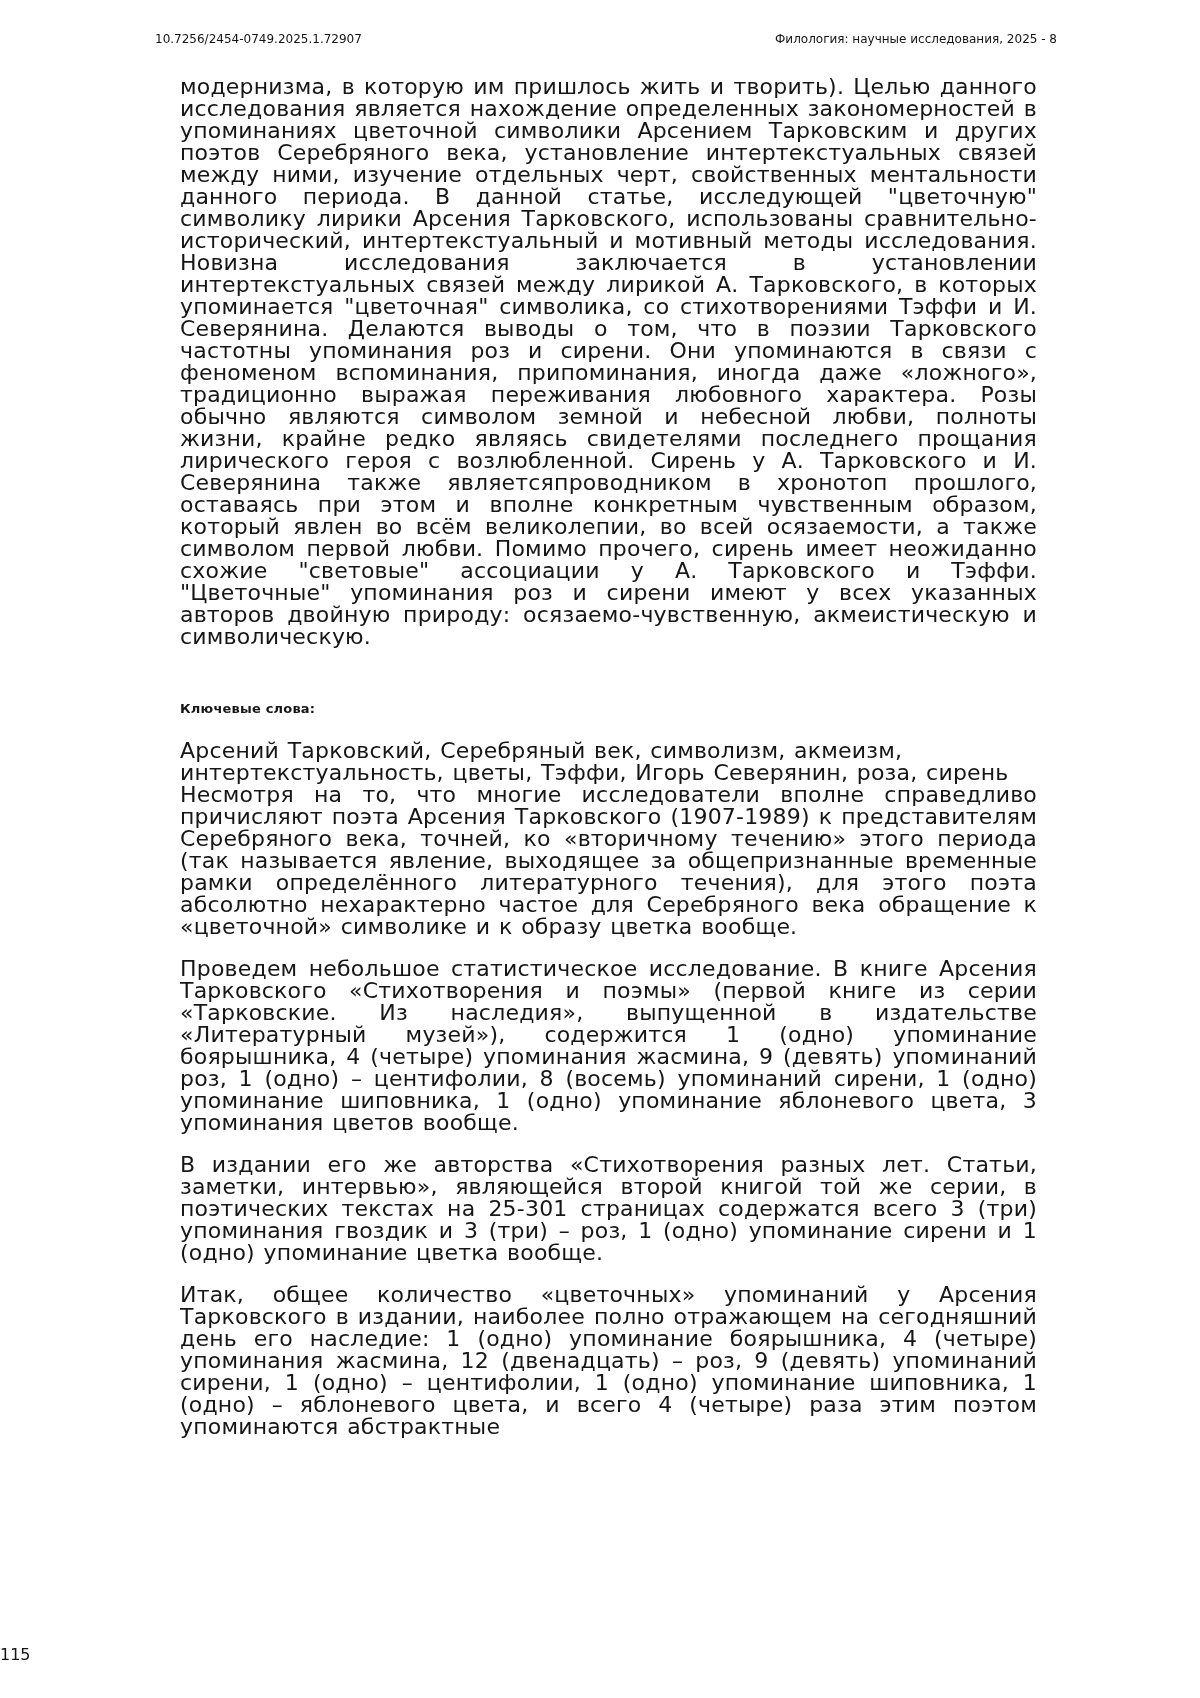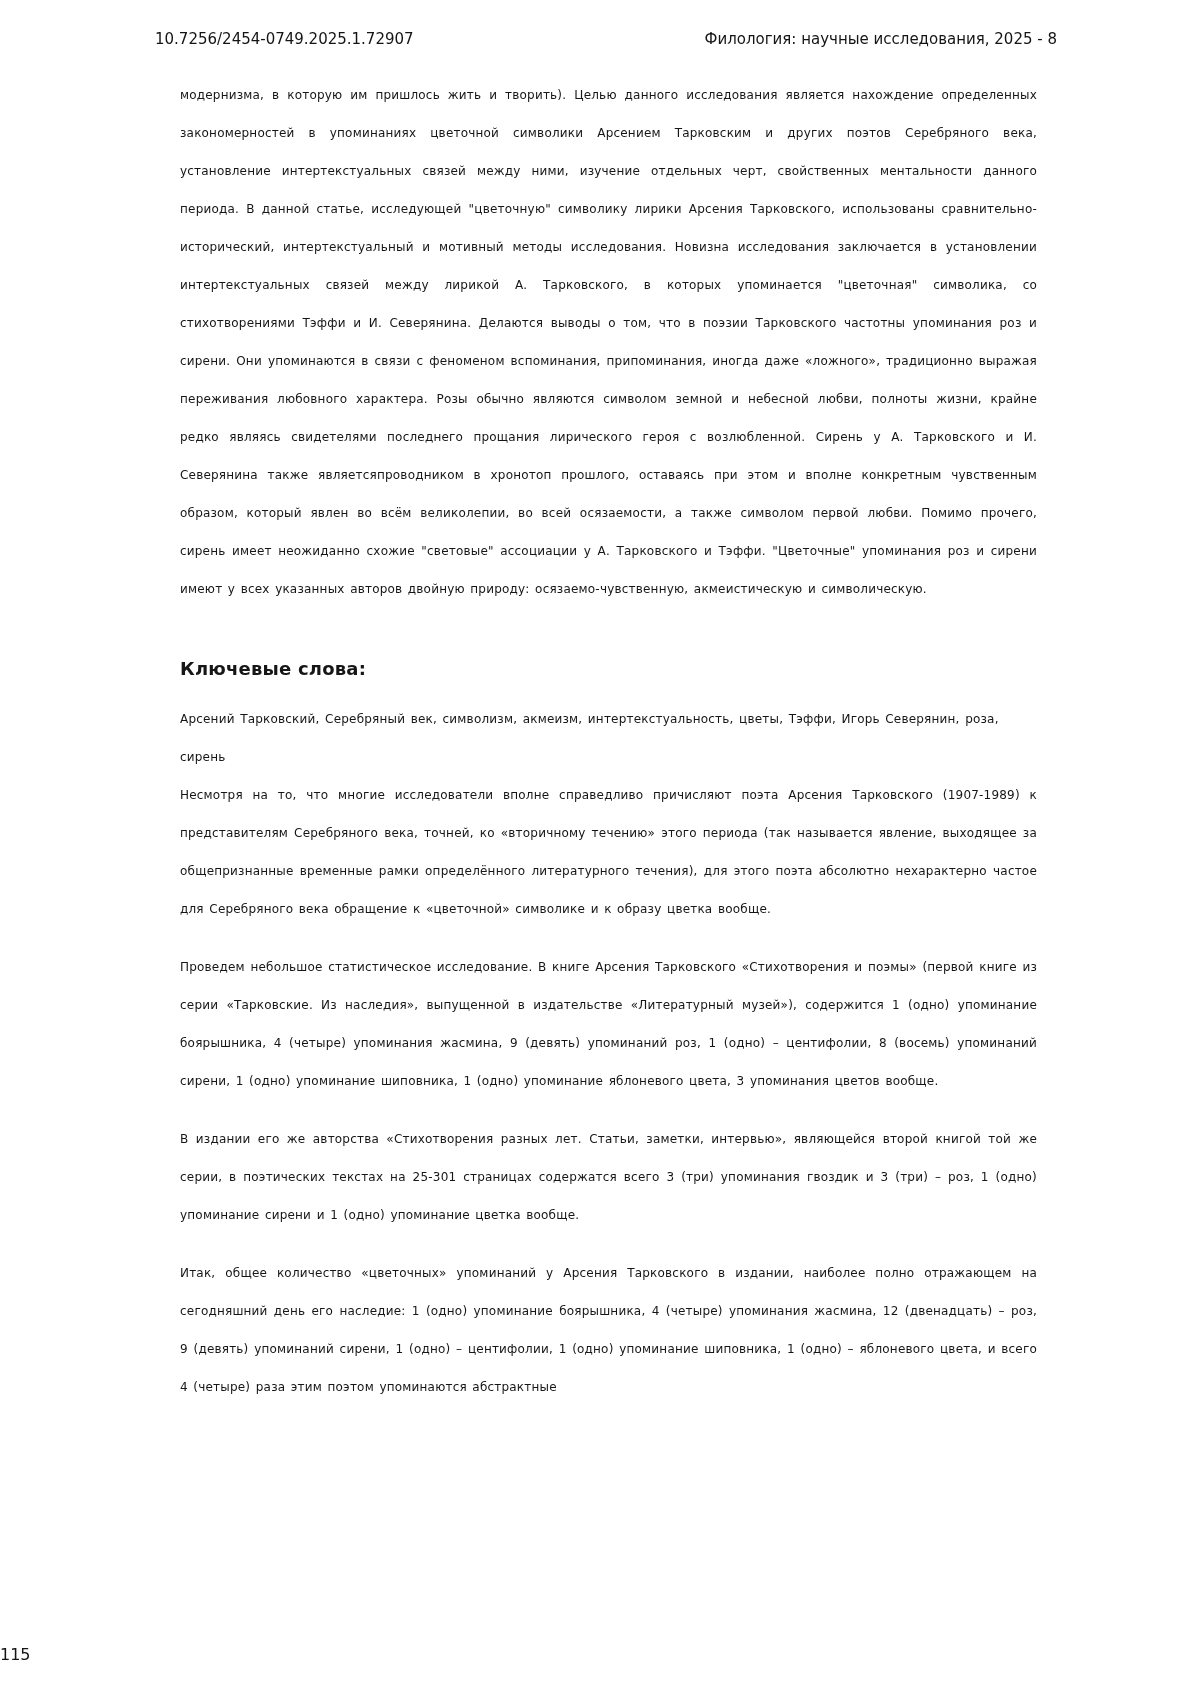--- a/index.html
+++ b/index.html
@@ -18,44 +18,44 @@
     overflow: hidden;
   }
   .page-header {
     position: absolute;
     top: 30px;
     left: 155px;
     right: 143px;
     display: flex;
     justify-content: space-between;
     align-items: baseline;
-    font-size: 15px;
+    font-size: 12px;
     line-height: 18px;
     color: #141414;
   }
   .content {
     position: absolute;
     top: 76px;
     left: 180px;
     right: 163px;
   }
   .para {
     margin: 0 0 20px 0;
-    font-size: 12px;
-    line-height: 38px;
+    font-size: 22px;
+    line-height: 22px;
     letter-spacing: 0.2px;
     word-spacing: 1.5px;
     text-align: justify;
     text-justify: inter-word;
     hyphens: none;
   }
   .abstract { margin-bottom: 0; }
   .keywords-heading {
     margin: 46px 0 0 0;
-    font-size: 18px;
+    font-size: 13px;
     line-height: 29px;
     font-weight: bold;
     letter-spacing: 0.2px;
   }
   .keywords {
     margin: 17px 0 0 0;
     text-align: left;
   }
   .body-start { }
   .page-footer {

